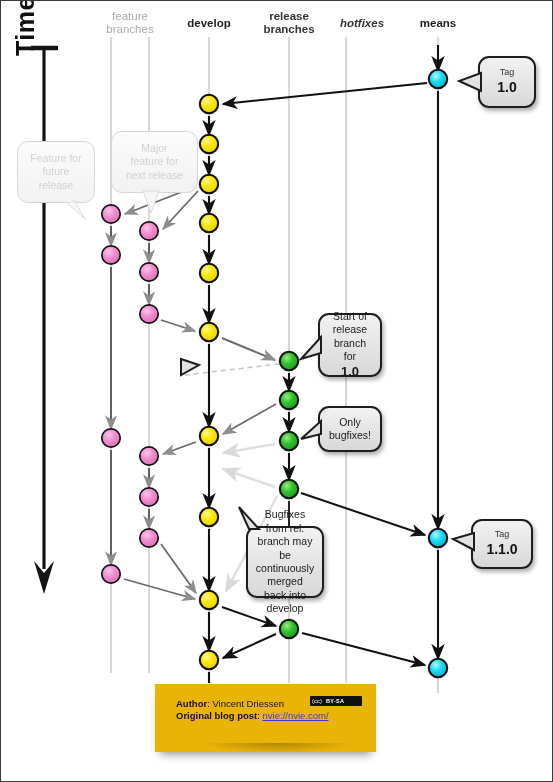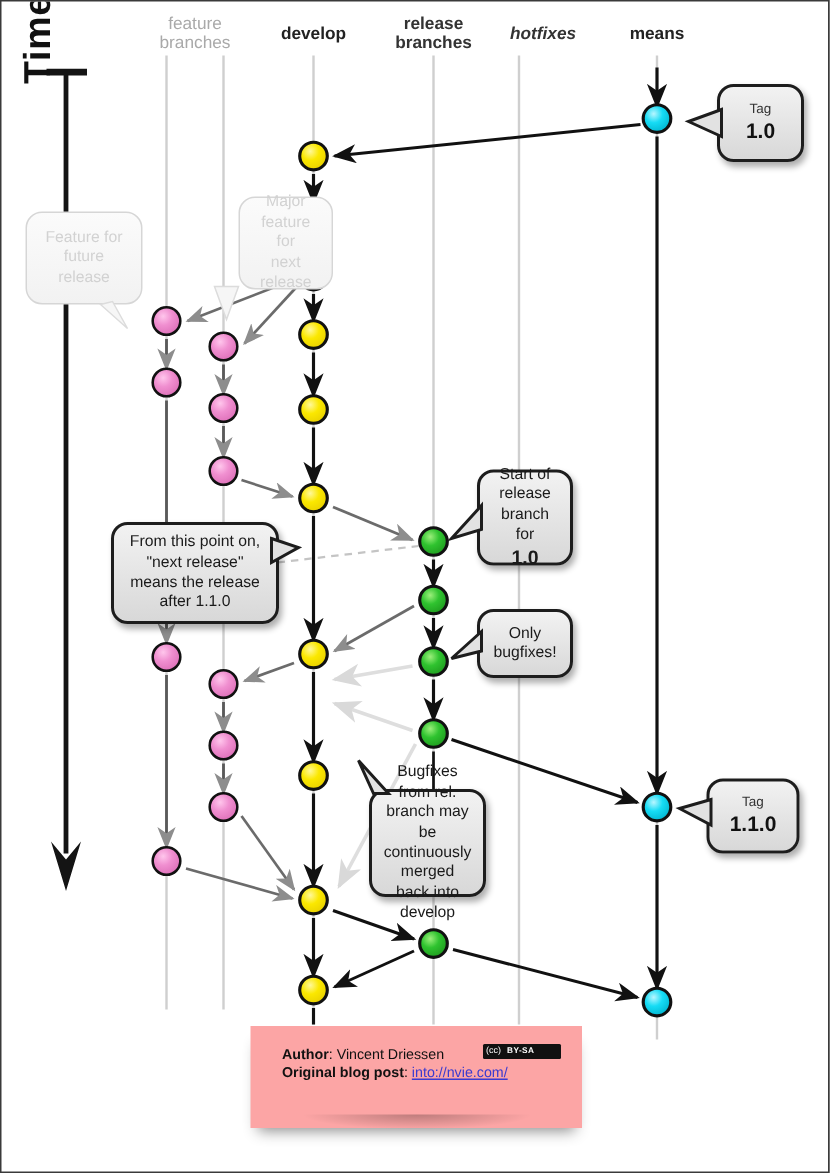--- a/index.html
+++ b/index.html
@@ -57,22 +57,22 @@
   
   #time-label{
     position:absolute;left:10px;top:55px;
     font-size:25px;font-weight:700;color:#111;
     transform:rotate(-90deg);transform-origin:left top;
     letter-spacing:.5px;
   }
 
   
   #footer-card{
-    position:absolute;left:166px;top:683px;width:221px;height:68px;
-    background:#fca5a5;
+    position:absolute;left:154px;top:683px;width:221px;height:68px;
+    background:#eab308;
     box-shadow:0 7px 9px -5px rgba(0,0,0,.45);
   }
   #footer-card .line{
     position:absolute;left:21px;font-size:9.5px;color:#111;white-space:nowrap;
   }
   #footer-card .l1{top:14px;}
   #footer-card .l2{top:26px;}
   #footer-card .line b{font-weight:700;}
   #footer-card a,#footer-card .link{color:#3b3bd0;text-decoration:underline;}
   #cc-badge{
@@ -262,28 +262,24 @@
 branches</div>
   <div class="col-head mid" style="left:326px;top:16px;width:70px;font-style:italic;">hotfixes</div>
   <div class="col-head dark" style="left:402px;top:16px;width:70px;">means</div>
 
   <div id="time-label">Time</div>
 
   <div class="callout ghost" style="left:16px;top:140px;width:78px;height:62px;">Feature for
 future
 release</div>
 
-  <div class="callout ghost" style="left:110px;top:130px;width:63px;height:62px;margin-left:48px;">Major
+  <div class="callout ghost" style="left:110px;top:130px;width:87px;height:62px;">Major
 feature for
 next release</div>
 
-  <div class="callout" style="left:73px;top:347px;width:112px;height:68px;">From this point on,
-"next release"
-means the release
-after 1.1.0</div>
 
   <div class="callout" style="left:317px;top:312px;width:64px;height:64px;flex-direction:column;">
     <span>Start of
 release
 branch for</span>
     <b style="font-size:13px;">1.0</b>
   </div>
 
   <div class="callout" style="left:317px;top:405px;width:64px;height:44px;">Only
 bugfixes!</div>
@@ -321,21 +317,21 @@
     <path d="M480,72 L458,80 L480,90 z" fill="#e2e2e2" stroke="#1d1d1d" stroke-width="2"></path>
 
     <path d="M473,532 L452,538 L473,549 z" fill="#e2e2e2" stroke="#1d1d1d" stroke-width="2"></path>
   </svg>
 
   <div id="footer-card">
     <div class="line l1">
       <b>Author</b><span>: </span><span>Vincent Driessen</span>
     </div>
     <div class="line l2">
-      <b>Original blog post</b><span>: </span><span class="link">into://nvie.com/</span>
+      <b>Original blog post</b><span>: </span><span class="link">nvie://nvie.com/</span>
     </div>
     <div id="cc-badge">
       <span class="cc-l">(cc)</span>
       <span class="cc-r">BY-SA</span>
     </div>
   </div>
   <div id="footer-curve"></div>
 
 </div>
 

